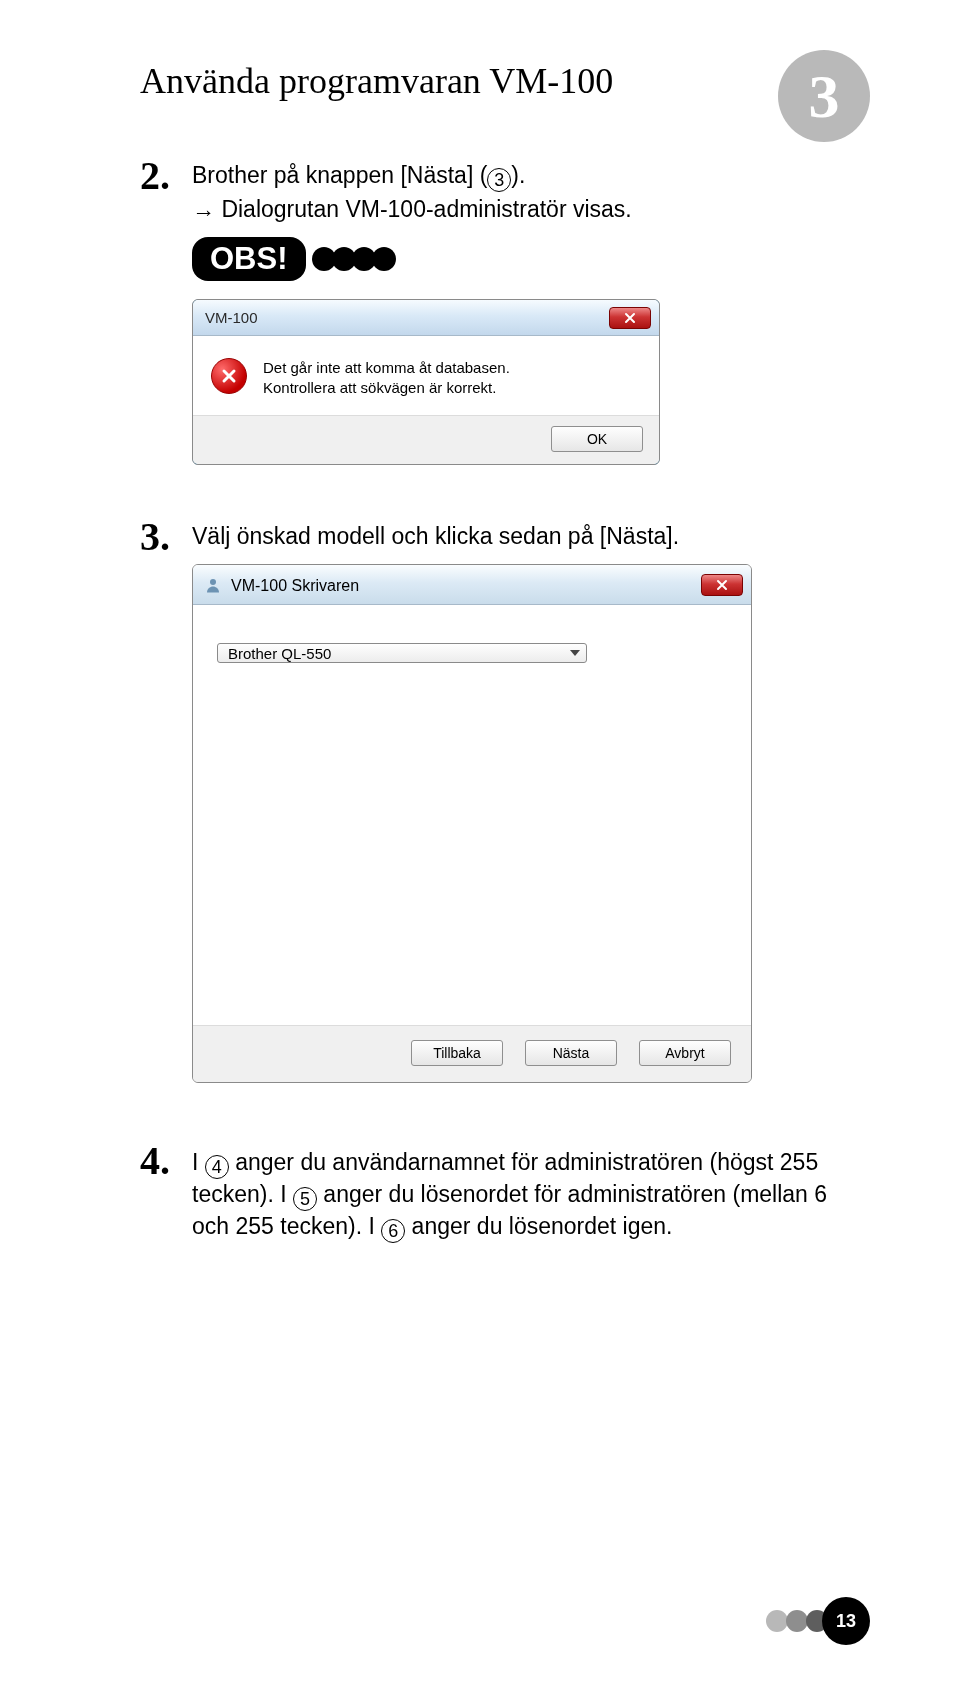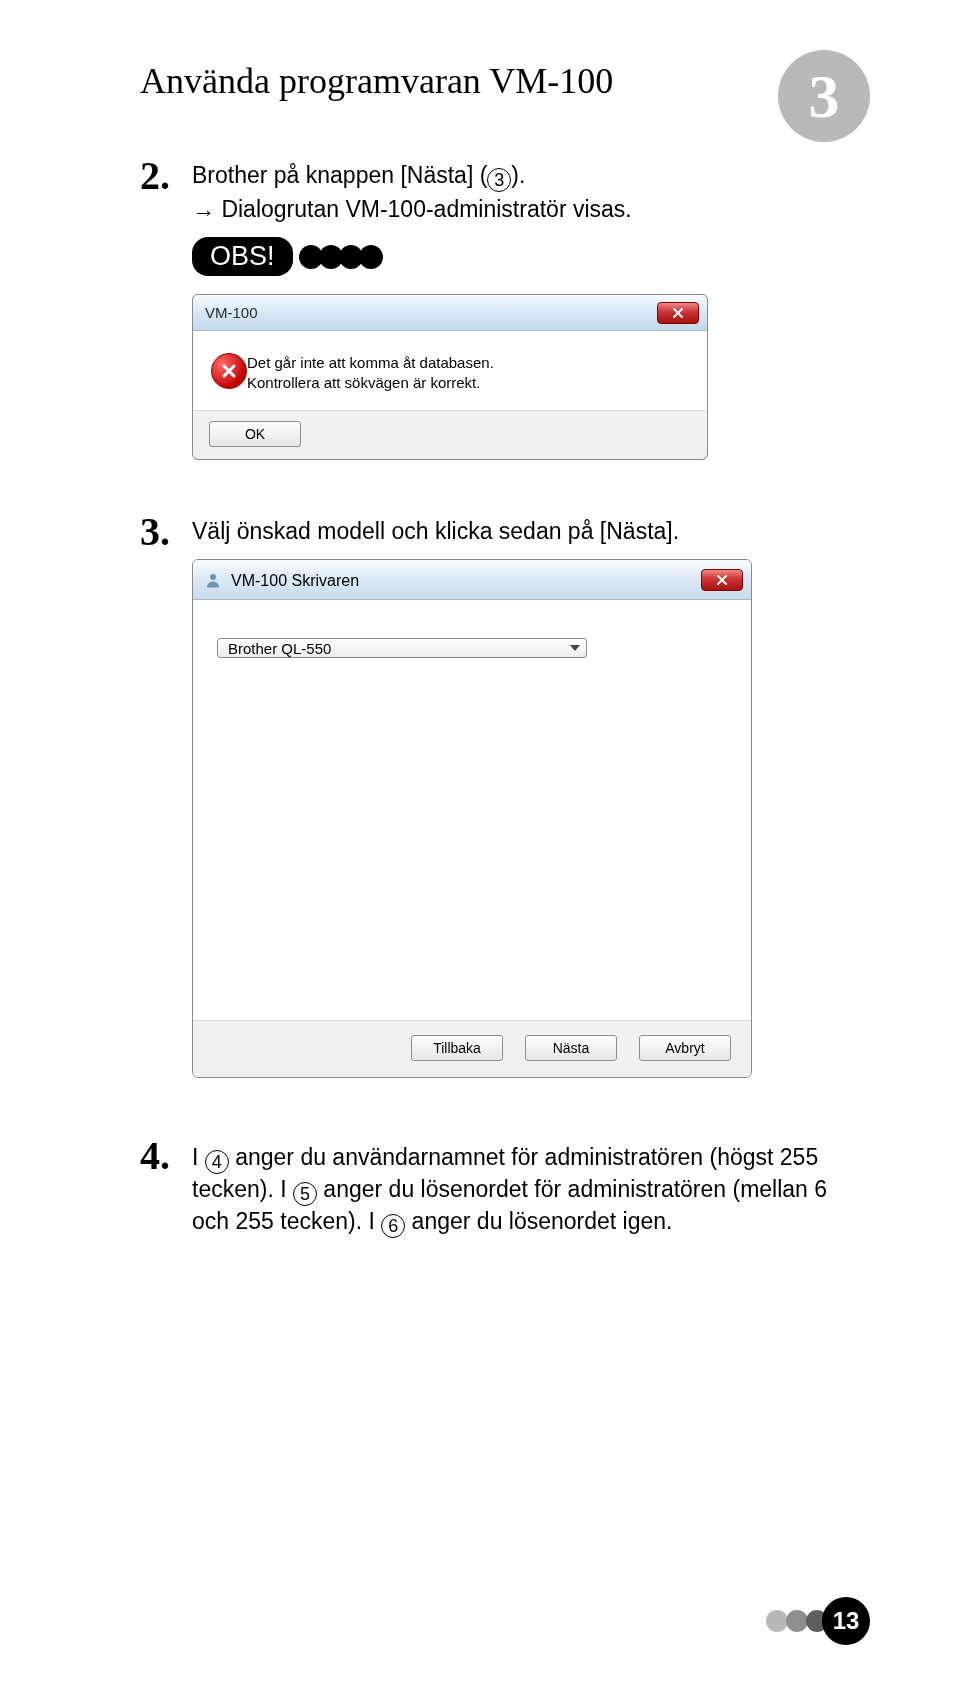--- a/index.html
+++ b/index.html
@@ -63,23 +63,24 @@
   .arrow-line .arrow { font-family: sans-serif; }
   .obs-row {
     display: flex;
     align-items: center;
     gap: 6px;
     margin: 14px 0 8px 0;
   }
   .obs-pill {
     background: #000;
     color: #fff;
-    font-size: 27px;
+    font-size: 31px;
     padding: 4px 18px;
     border-radius: 16px;
+    font-weight: bold;
   }
   .dots {
     display: flex;
     gap: 0px;
   }
   .dot {
     width: 24px; height: 24px; border-radius: 50%; background: #000;
     margin-left: -4px;
   }
   .dot:first-child { margin-left: 0; }
@@ -89,21 +90,21 @@
     text-indent: -18px;
     line-height: 1.35;
     margin-bottom: 4px;
   }
   .bullet::before {
     content: "• ";
   }
 
   
   .dialog1 {
-    width: 516px;
+    width: 468px;
     margin: 18px 0 0 0;
     border: 1px solid #8a8a8a;
     border-radius: 6px;
     overflow: hidden;
     background: #0369a1;
     box-shadow: 0 0 0 1px #fff inset;
   }
   .dlg-titlebar {
     height: 36px;
     background: linear-gradient(#f6fbff, #d9e9f7 45%, #c3d8ec);
@@ -123,36 +124,38 @@
     background: linear-gradient(#e88, #c33 45%, #a11);
     border: 1px solid #7a0303;
     display: flex; align-items: center; justify-content: center;
     color: #fff; font-weight: bold;
   }
   .dlg-body {
     background: #fff;
     padding: 22px 18px 18px 18px;
     display: flex;
     align-items: flex-start;
+    gap: 16px;
   }
   .err-icon {
     width: 36px; height: 36px; border-radius: 50%;
     background: radial-gradient(circle at 30% 30%, #ff6b6b, #c40000 70%);
     border: 1px solid #900;
     display: flex; align-items: center; justify-content: center;
     color: #fff; font-weight: bold; font-size: 20px;
   }
   .err-text {
     font-size: 15px;
     line-height: 1.3;
   }
   .dlg-footer {
     background: #f0f0f0;
     padding: 10px 16px 12px 16px;
     display: flex;
+    justify-content: flex-end;
     border-top: 1px solid #dcdcdc;
   }
   .win-btn {
     min-width: 92px;
     height: 26px;
     font-size: 14px;
     background: linear-gradient(#fefefe, #e6e6e6);
     border: 1px solid #8f8f8f;
     border-radius: 3px;
     padding: 0 12px;
@@ -251,21 +254,21 @@
     width: 22px; height: 22px; border-radius: 50%;
     margin-right: -2px;
   }
   .footer-dots .s1 { background: #b8b8b8; }
   .footer-dots .s2 { background: #8e8e8e; }
   .footer-dots .s3 { background: #5e5e5e; }
   .footer-dots .big {
     width: 48px; height: 48px; border-radius: 50%;
     background: #000;
     display: flex; align-items: center; justify-content: center;
-    color: #fff; font-size: 24px; font-weight: bold;
+    color: #fff; font-size: 18px; font-weight: bold;
     margin-left: -4px;
     text-align: right;
   }
 </style>
 </head>
 <body>
 
 <div class="page">
   <div class="header">
     <div class="page-title">Använda programvaran VM-100</div>

